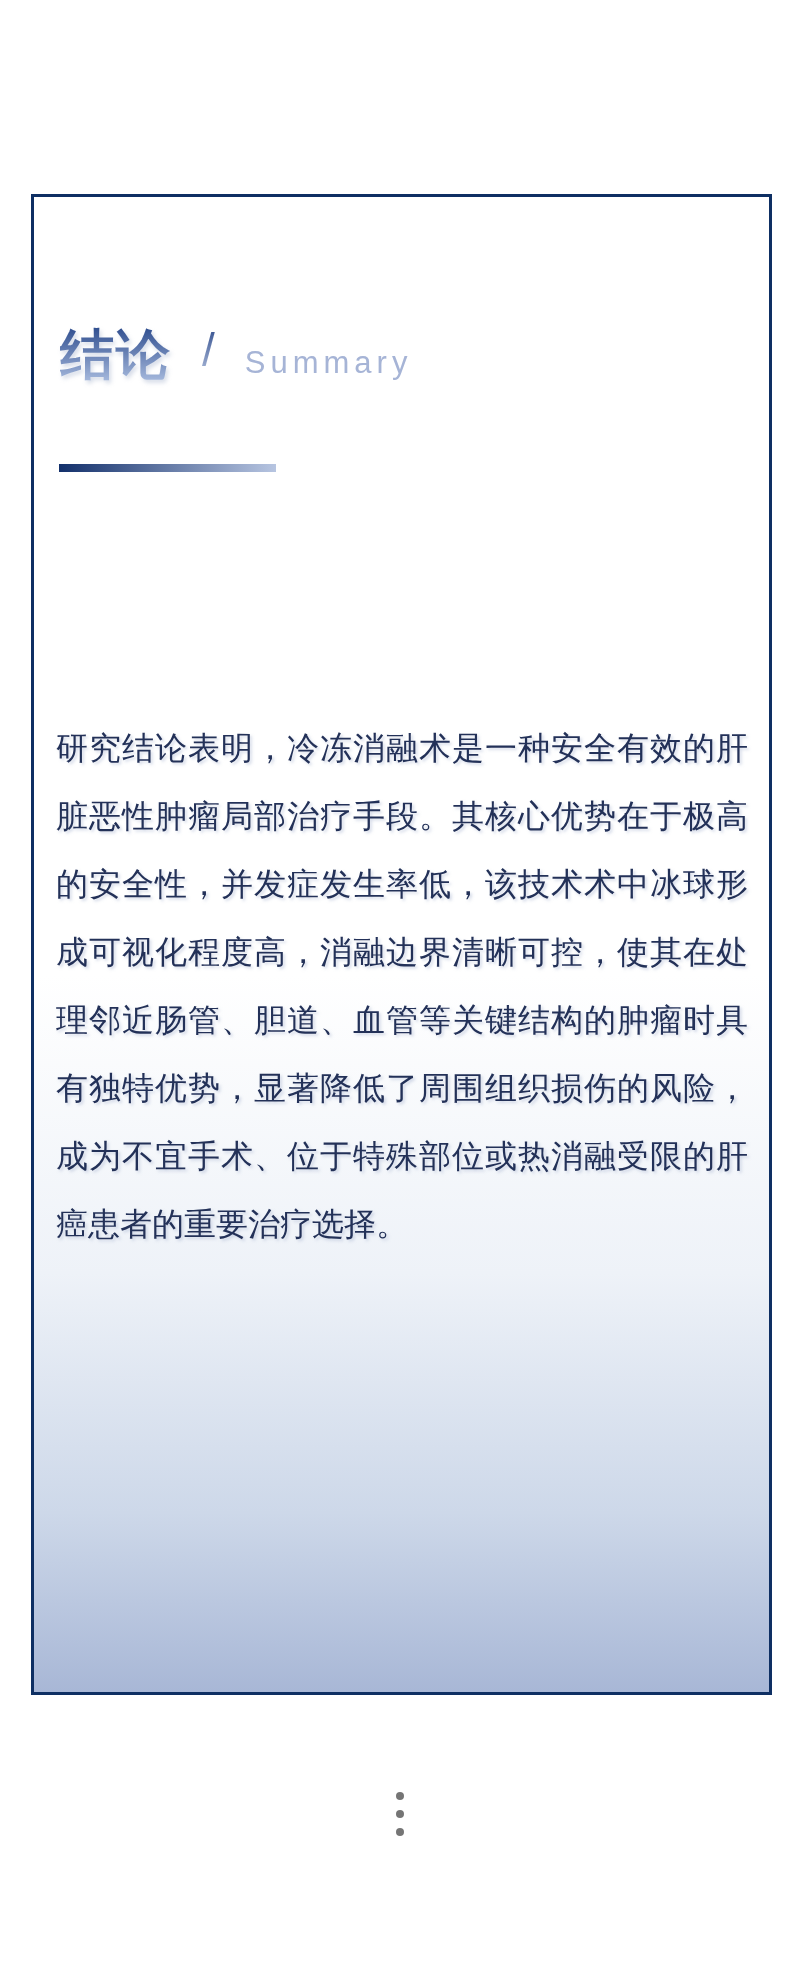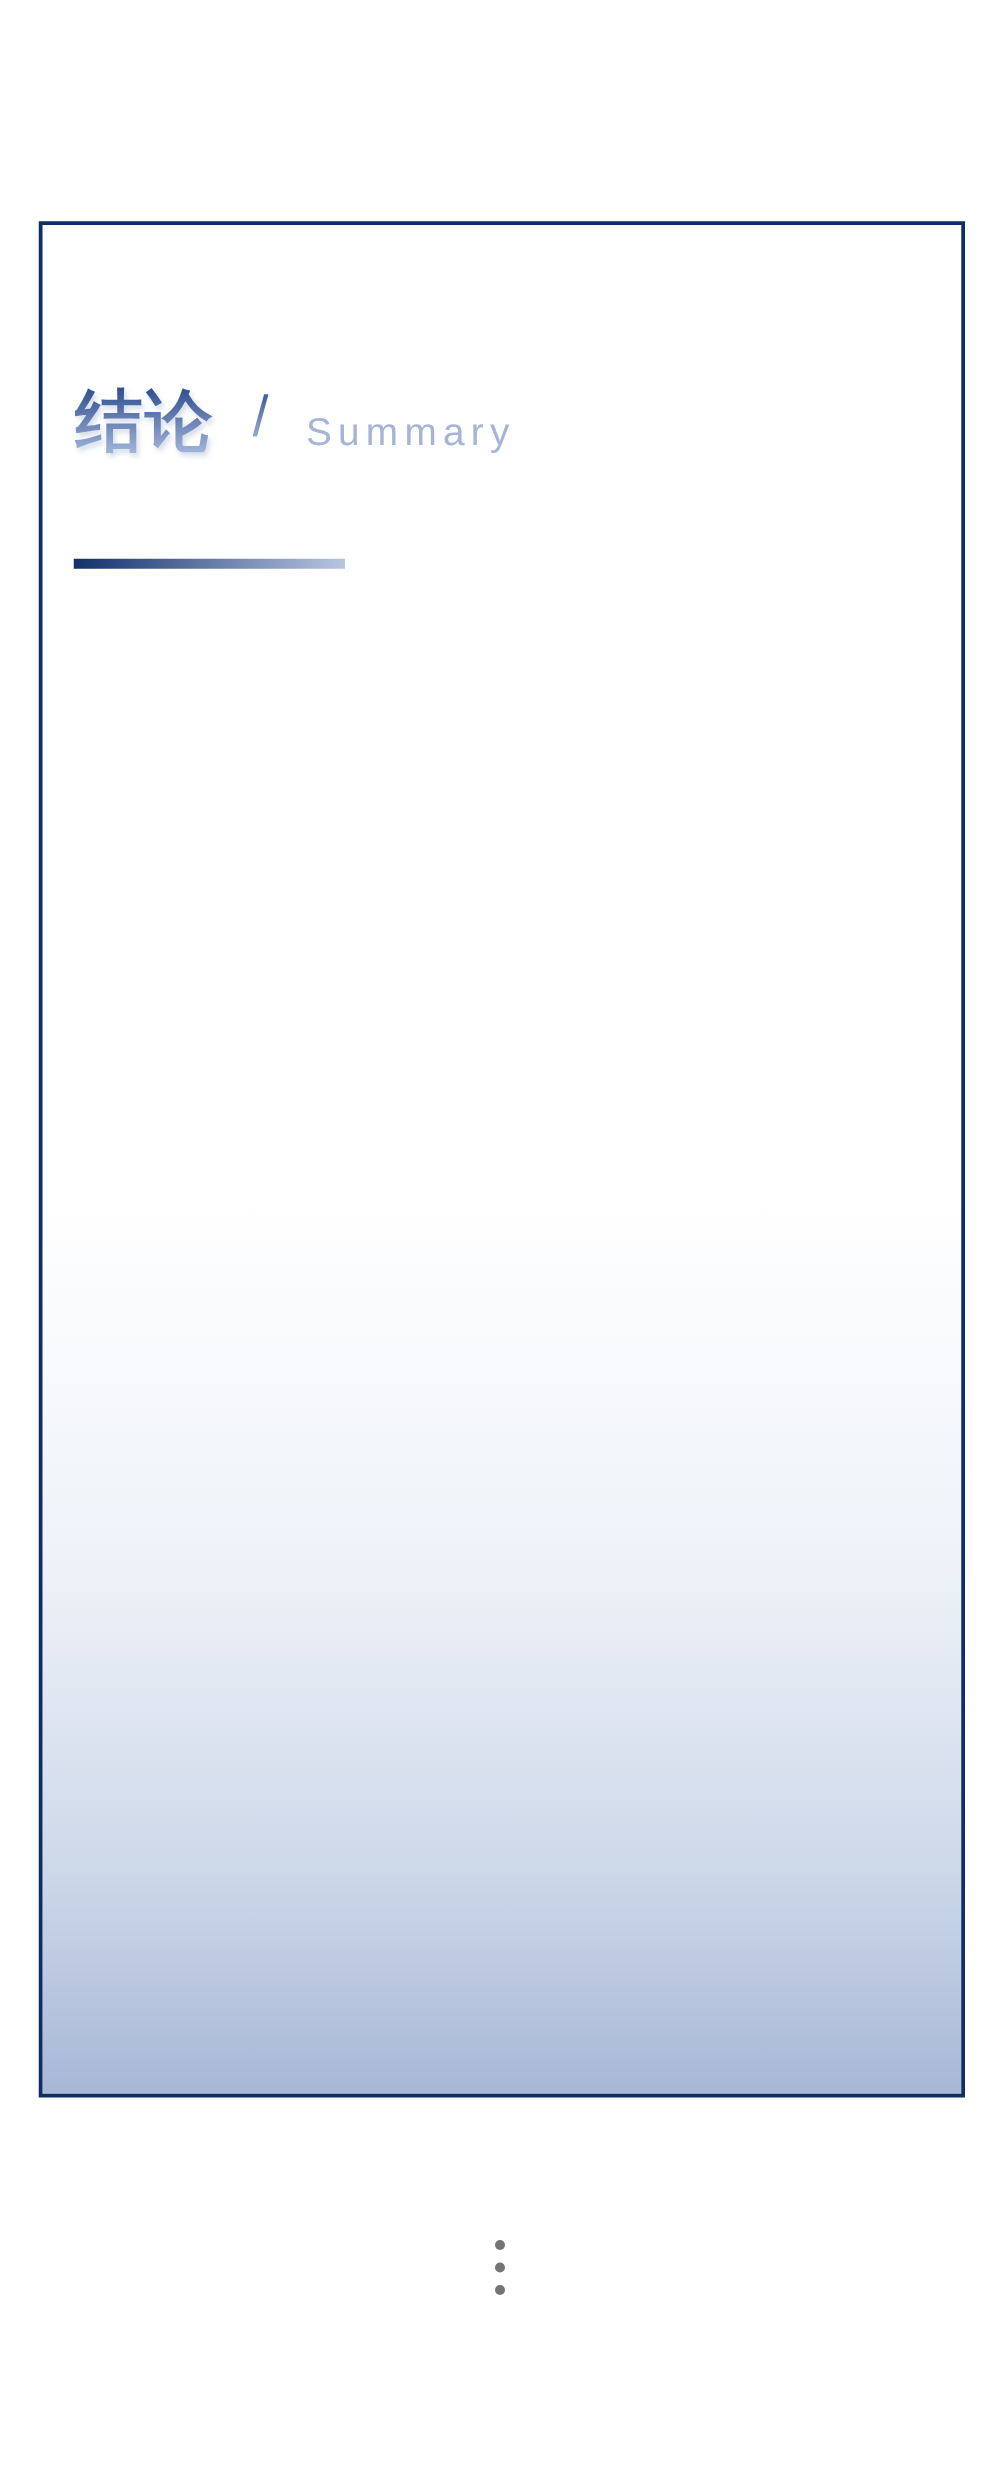--- a/index.html
+++ b/index.html
@@ -12,21 +12,21 @@
     position: relative;
     background: #ffffff;
     font-family: "Liberation Sans", "DejaVu Sans", sans-serif;
     overflow: hidden;
   }
 
   
   .card {
     position: absolute;
     left: 31px;
-    top: 177px;
+    top: 194px;
     width: 741px;
     height: 1501px;
     box-sizing: border-box;
     border: 3px solid var(--border, #0e2f63);
     background: linear-gradient(180deg,
       #ffffff 0%,
       #ffffff 52%,
       #eef2f8 72%,
       #cdd8e9 88%,
       var(--card-bg-bottom, #a8b7d6) 100%);
@@ -119,20 +119,21 @@
   <div class="card-inner">
 
     <div class="title-row">
       <span class="title-zh">结论</span>
       <span class="title-slash">/</span>
       <span class="title-en">Summary</span>
     </div>
 
     <div class="accent-bar"></div>
 
+    <div class="paragraph">研究结论表明，冷冻消融术是一种安全有效的肝脏恶性肿瘤局部治疗手段。其核心优势在于极高的安全性，并发症发生率低，该技术术中冰球形成可视化程度高，消融边界清晰可控，使其在处理邻近肠管、胆道、血管等关键结构的肿瘤时具有独特优势，显著降低了周围组织损伤的风险，成为不宜手术、位于特殊部位或热消融受限的肝癌患者的重要治疗选择。</div>
 
   </div>
 </div>
 
 <div class="dots">
   <span class="dot"></span>
   <span class="dot"></span>
   <span class="dot"></span>
 </div>
 

